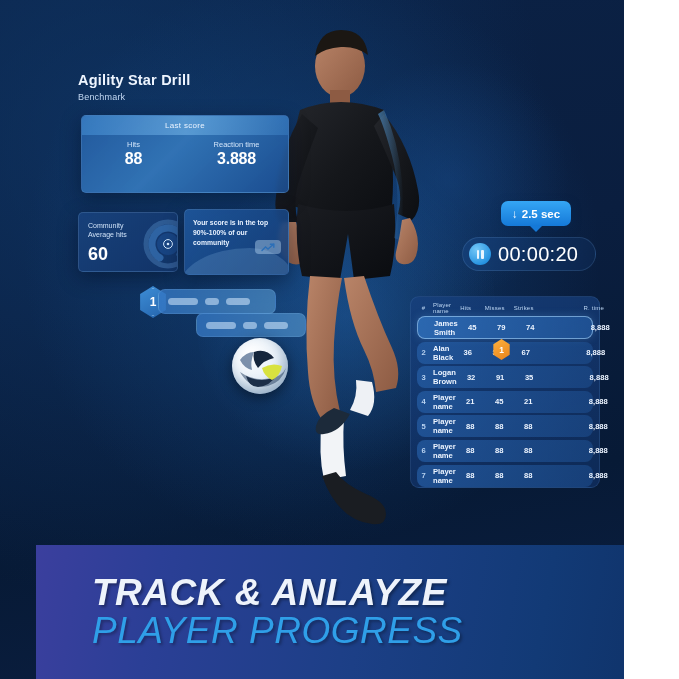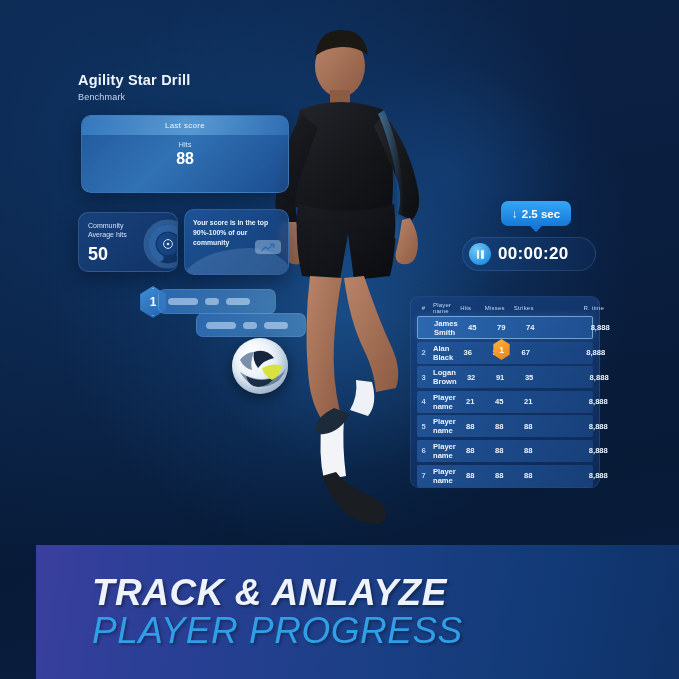--- a/index.html
+++ b/index.html
@@ -4,21 +4,21 @@
 <title>Agility Star Drill — Track &amp; Analyze</title>
 <style>
   * { box-sizing: border-box; margin: 0; padding: 0; }
   html, body {
     width: 679px; height: 679px;
     font-family: "Liberation Sans", sans-serif;
     overflow: hidden;
   }
   #stage {
     position: relative;
-    width: 679px; height: 679px;
+    width: 624px; height: 679px;
     background:
       radial-gradient(circle at 50% 38%, rgba(22,78,140,0.55) 0%, rgba(10,35,72,0.0) 55%),
       radial-gradient(ellipse at 18% 20%, rgba(16,60,112,0.6) 0%, rgba(8,28,60,0) 60%),
       linear-gradient(170deg, #0b2246 0%, #0a1e3f 40%, #071a36 72%, #0b1f42 100%);
     overflow: hidden;
   }
 
   
   .athlete {
     position: absolute;
@@ -32,21 +32,21 @@
     pointer-events: none;
   }
   .gs1 { left: 196px; top: 150px; width: 300px; height: 330px;
          background: radial-gradient(circle, rgba(45,120,200,0.30) 0%, rgba(45,120,200,0) 70%); }
   .gs2 { left: 330px; top: 60px; width: 240px; height: 240px;
          background: radial-gradient(circle, rgba(30,95,175,0.25) 0%, rgba(30,95,175,0) 70%); }
 
   
   .card {
     position: absolute;
-    border-radius: 10px;
+    border-radius: 5px;
     border: 1px solid rgba(140,190,240,0.22);
     box-shadow: 0 6px 20px rgba(2,12,30,0.45);
     backdrop-filter: blur(2px);
   }
 
   
   #title-block { position: absolute; left: 78px; top: 72px; }
   #drill-title {
     font-size: 14.5px; font-weight: 700; color: #eef5ff;
     letter-spacing: .2px;
@@ -194,37 +194,37 @@
     background: linear-gradient(100deg, rgba(24,70,132,0.55), rgba(18,54,108,0.30));
     border: 1px solid rgba(130,185,240,0.16);
   }
   #pause-btn {
     width: 22px; height: 22px; border-radius: 50%; flex: 0 0 22px;
     background: radial-gradient(circle at 35% 30%, #74c8f7, #2491e0 75%);
     display: flex; align-items: center; justify-content: center; gap: 2px;
     border: none; cursor: pointer;
   }
   #pause-btn i { display: block; width: 2.5px; height: 9px; border-radius: 1px; background: #eaf6ff; }
-  #timer-value { font-size: 17px; font-weight: 700; color: #ffffff; letter-spacing: .3px; }
+  #timer-value { font-size: 20px; font-weight: 400; color: #ffffff; letter-spacing: .3px; }
 
   
   #leaderboard {
     position: absolute; left: 410px; top: 296px; width: 190px; height: 192px;
     border-radius: 9px;
     background: linear-gradient(165deg, rgba(23,64,126,0.78), rgba(17,48,100,0.72));
     border: 1px solid rgba(120,175,235,0.14);
     padding: 3px 6px 0 6px;
   }
   .lb-head {
     display: flex; align-items: center; height: 16px;
     font-size: 6px; color: #bcd6f3; letter-spacing: .2px;
   }
   .lb-row {
     display: flex; align-items: center; height: 22px;
-    margin-bottom: 2.6px; border-radius: 2px;
+    margin-bottom: 2.6px; border-radius: 8px;
     background: linear-gradient(100deg, rgba(40,100,175,0.62), rgba(32,84,152,0.50));
     font-size: 7.6px; color: #ecf4ff; font-weight: 600;
   }
   .lb-row.highlight {
     background: linear-gradient(100deg, rgba(52,120,198,0.72), rgba(40,100,175,0.58));
     border: 1px solid rgba(165,212,250,0.60);
     box-shadow: 0 0 8px rgba(100,170,235,0.25);
     height: 23px;
   }
   .c-rank { width: 13px; text-align: center; color: #b8d2f0; font-weight: 600; flex: 0 0 13px; }
@@ -311,29 +311,33 @@
     <div id="drill-subtitle">Benchmark</div>
   </div>
 
   <div class="card" id="last-score-card">
     <div class="ls-head">Last score</div>
     <div class="ls-stats">
       <div class="ls-stat">
         <span class="lbl">Hits</span>
         <span class="val">88</span>
       </div>
+      <div class="ls-stat">
+        <span class="lbl">Reaction time</span>
+        <span class="val">3.888</span>
+      </div>
     </div>
   </div>
 
   <div class="card" id="community-card">
     <div class="c-lbl">
       <span>Community</span><br>
       <span>Average hits</span>
     </div>
-    <div class="c-val">50</div>
+    <div class="c-val">60</div>
     <svg class="gauge" viewBox="0 0 50 50">
       <circle cx="25" cy="25" r="22" fill="none" stroke="rgba(110,170,230,0.30)" stroke-width="5"></circle>
       <circle cx="25" cy="25" r="16" fill="none" stroke="rgba(70,135,205,0.55)" stroke-width="7" stroke-dasharray="78 120" transform="rotate(120 25 25)" stroke-linecap="round"></circle>
       <circle cx="25" cy="25" r="11" fill="rgba(30,80,150,0.55)"></circle>
       <g>
         <circle cx="25" cy="25" r="4.4" fill="none" stroke="#d8ecff" stroke-width="1"></circle>
         <circle cx="25" cy="25" r="1.3" fill="#d8ecff"></circle>
       </g>
     </svg>
   </div>

